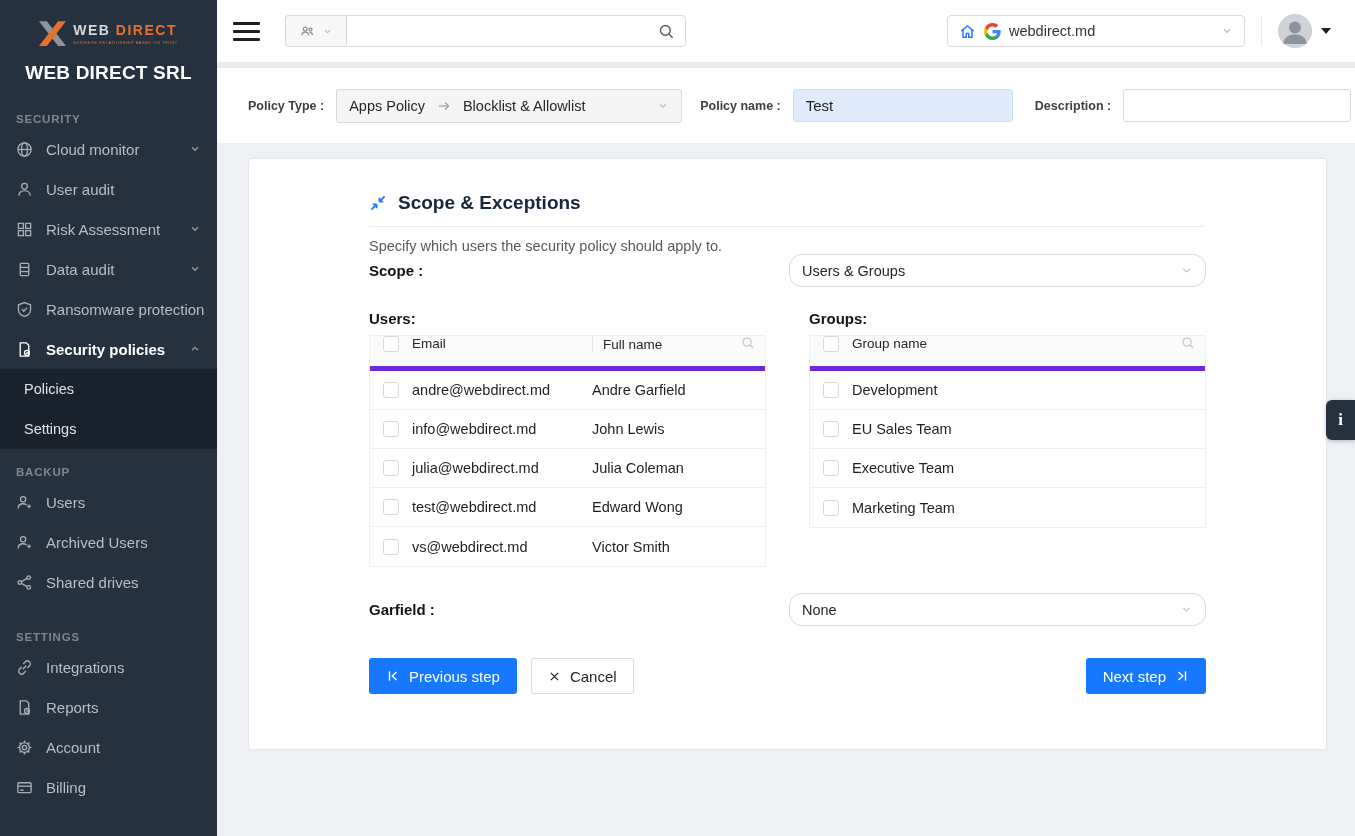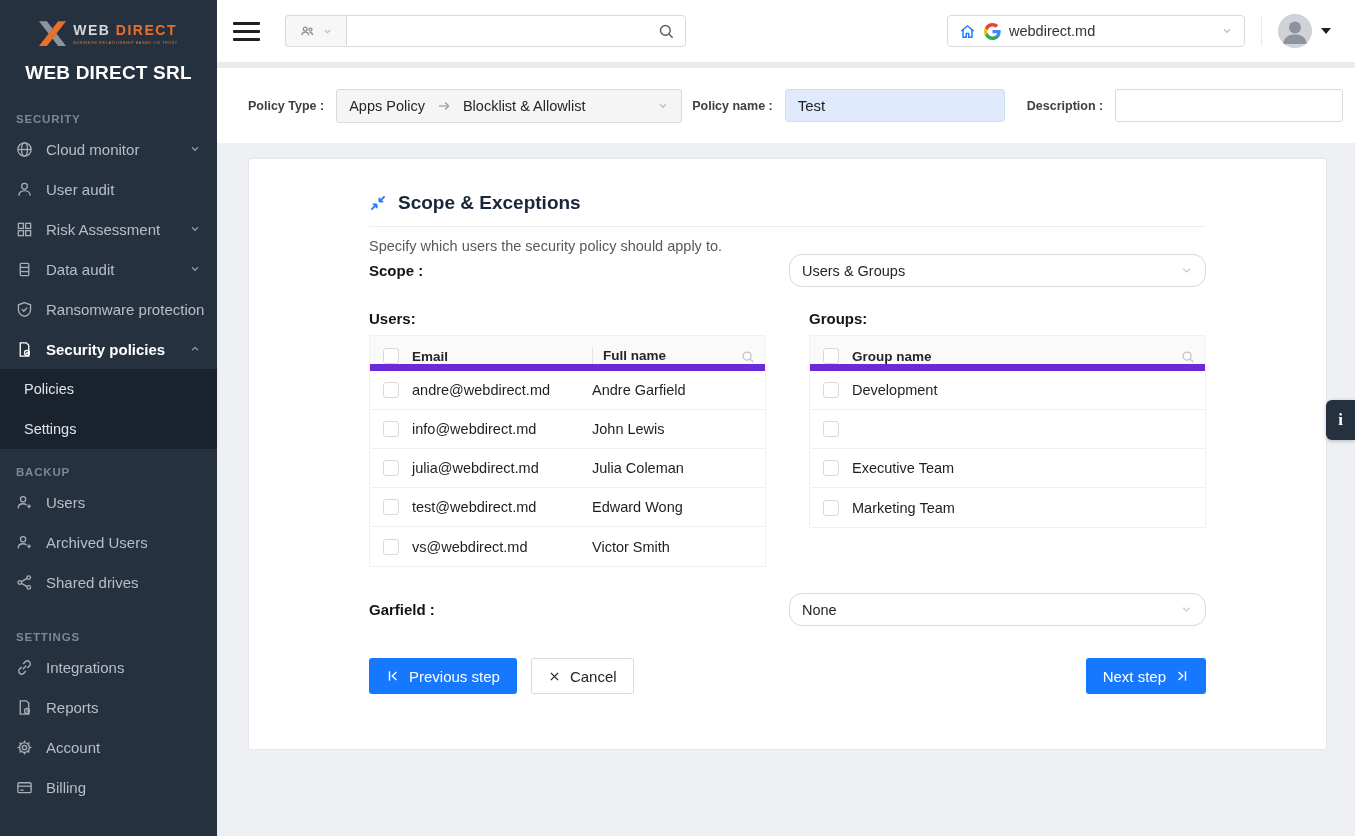--- a/index.html
+++ b/index.html
@@ -43,21 +43,21 @@
   .caret { margin-left:9px; width:0; height:0; border-left:5px solid transparent; border-right:5px solid transparent; border-top:6px solid #1f1f1f; cursor:pointer; }
 
   .strip { position:absolute; left:217px; top:62px; width:1138px; height:6px; background:#e9ebee; }
 
   
   .policybar { position:absolute; left:217px; top:68px; width:1138px; height:75px; background:#fff; display:flex; align-items:center; padding-left:31px; }
   .pb-label { font-size:12.5px; font-weight:bold; color:#404040; white-space:nowrap; }
   .type-select { margin-left:12px; width:346px; height:34px; background:#f5f5f5; border:1px solid #d9d9d9; border-radius:3px; display:flex; align-items:center; gap:12px; padding:0 12px; font-size:14.5px; color:#262626; cursor:pointer; }
   .type-select .arrow { color:#999; }
   .type-select .chev { margin-left:auto; color:#bfbfbf; }
-  .pb-gap1 { margin-left:10px; }
+  .pb-gap1 { margin-left:18px; }
   .name-input { margin-left:12px; width:220px; height:33px; background:#dfeafc; border:1px solid #cddff5; border-radius:3px; padding:0 12px; font-size:15px; font-family:inherit; color:#1f1f1f; outline:none; }
   .pb-gap2 { margin-left:22px; }
   .desc-input { margin-left:12px; width:228px; height:33px; background:#fff; border:1px solid #d9d9d9; border-radius:3px; padding:0 12px; font-size:15px; font-family:inherit; color:#1f1f1f; outline:none; }
 
   
   .content-bg { position:absolute; left:217px; top:143px; width:1138px; height:693px; background:#eef0f4; }
   .card { position:absolute; left:31px; top:15px; width:1079px; height:592px; background:#fff; border:1px solid #e4e7ea; border-radius:3px; }
   .card-inner { padding:33px 120px 0; }
   .panel-head { display:flex; align-items:center; gap:11px; }
   .panel-title { font-size:19px; font-weight:bold; color:#17263a; }
@@ -70,21 +70,21 @@
   .form-label { font-size:15px; font-weight:bold; color:#141414; }
   .row-right { margin-left:auto; width:417px; }
   .select-box { height:33px; border:1px solid #d9d9d9; border-radius:13px; background:#fff; display:flex; align-items:center; padding:0 12px; font-size:14.5px; color:#262626; cursor:pointer; }
   .select-box .chev { margin-left:auto; color:#c9c9c9; }
 
   .tables-row { margin-top:23px; display:flex; align-items:flex-start; }
   .tcol-left { width:397px; }
   .tcol-right { width:397px; margin-left:auto; }
   .tbl-label { font-size:15px; font-weight:bold; color:#141414; }
   .tbl { margin-top:8px; border:1px solid #f0f0f0; background:#fff; }
-  .thead { display:flex; align-items:flex-end; height:35px; background:#fafafa; border-bottom:7px solid #6d28d9; font-size:13.5px; color:#262626;font-weight:bold; }
+  .thead { display:flex; align-items:flex-start; height:35px; background:#fafafa; border-bottom:5px solid #6d28d9; font-size:13.5px; color:#262626; }
   .trow { display:flex; align-items:center; height:39px; border-bottom:1px solid #f0f0f0; font-size:14.5px; color:#1f1f1f; cursor:pointer; }
   .trow:last-child { border-bottom:none; }
   .cell-cb { width:42px; display:flex; justify-content:center; flex:none; }
   .cb { width:16px; height:16px; border:1px solid #d9d9d9; border-radius:3px; background:#fff; cursor:pointer; }
   .cell-email { width:180px; flex:none; }
   .cell-name { flex:1; display:flex; align-items:center; }
   .hvline { width:1px; height:17px; background:#e4e4e4; margin-right:10px; }
   .thead .hsearch { margin-left:auto; margin-right:10px; color:#c3c3c3; cursor:pointer; }
 
   .btn-row { margin-top:32px; display:flex; align-items:center; gap:14px; }
@@ -446,20 +446,21 @@
             <div class="trow">
               <span class="cell-cb">
                   <span class="cb"></span>
                 </span>
               <span class="cell-name">Development</span>
             </div>
             <div class="trow">
               <span class="cell-cb">
                   <span class="cb"></span>
                 </span>
+              <span class="cell-name">EU Sales Team</span>
             </div>
             <div class="trow">
               <span class="cell-cb">
                   <span class="cb"></span>
                 </span>
               <span class="cell-name">Executive Team</span>
             </div>
             <div class="trow">
               <span class="cell-cb">
                   <span class="cb"></span>

